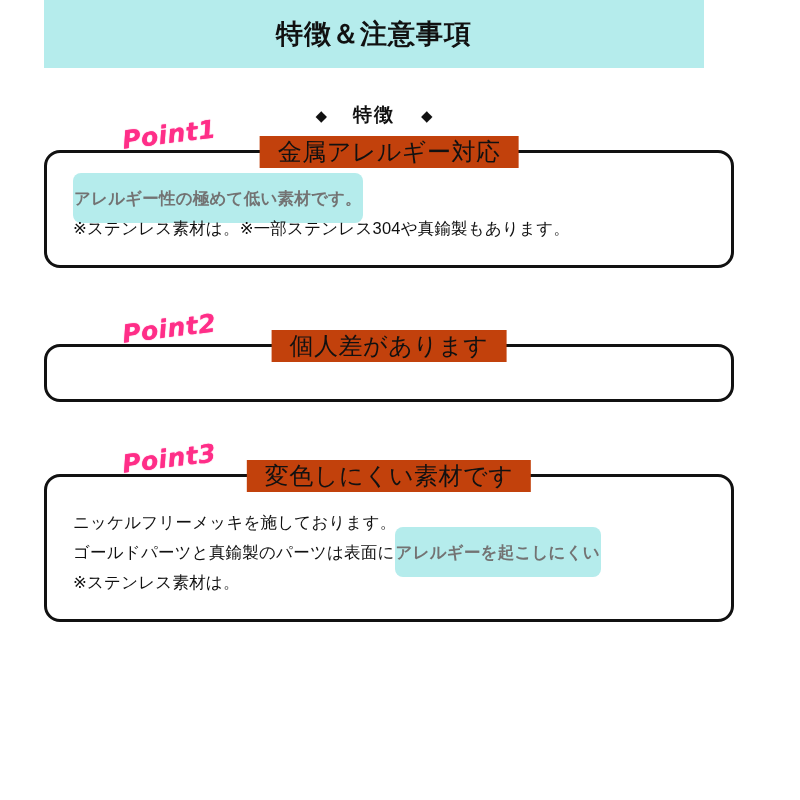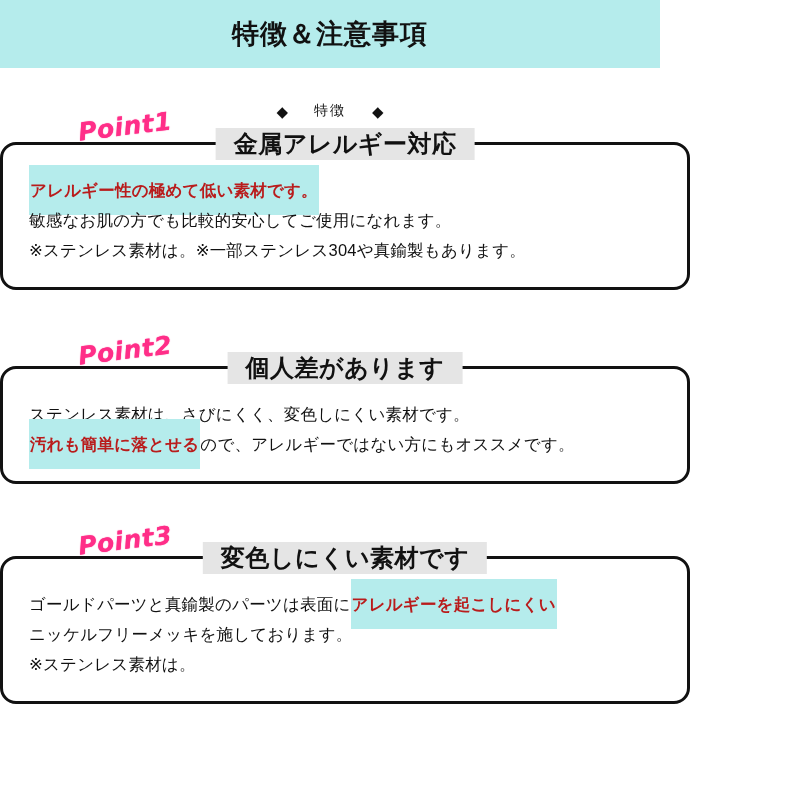--- a/index.html
+++ b/index.html
@@ -12,20 +12,21 @@
     background: #ffffff;
     font-family: "Liberation Sans", "DejaVu Sans", sans-serif;
     color: #111111;
     overflow: hidden;
   }
   .page {
     position: relative;
     width: 660px;
     height: 800px;
     box-sizing: border-box;
+    margin-left: 44px;
   }
 
   
   .header {
     height: 68px;
     background: #b5ecec;
     display: flex;
     align-items: center;
     justify-content: center;
   }
@@ -43,22 +44,22 @@
     align-items: center;
     justify-content: center;
     gap: 26px;
   }
   .diamond {
     font-size: 15px;
     color: #111111;
     line-height: 1;
   }
   .section-label-text {
-    font-size: 14px;
-    font-weight: normal;
+    font-size: 19px;
+    font-weight: bold;
     letter-spacing: 2px;
   }
 
   
   .points {
     margin-top: 16px;
     padding: 0 0 0 0;
   }
   .point-block {
     position: relative;
@@ -91,42 +92,43 @@
     background: #ffffff;
     padding: 30px 26px 22px 26px;
     box-sizing: border-box;
   }
 
   .box-title {
     position: absolute;
     top: -17px;
     left: 50%;
     transform: translateX(-50%);
-    background: #e5e5e5;
+    background: #c2410c;
     padding: 0 18px;
     font-size: 24px;
-    font-weight: bold;
+    font-weight: normal;
     white-space: nowrap;
     letter-spacing: 0.5px;
   }
 
   .box-body {
     font-size: 16.5px;
     line-height: 1.82;
     letter-spacing: 0.2px;
   }
   .box-body .line {
     white-space: nowrap;
   }
 
   mark.hl {
     background: #b5ecec;
-    color: #b91c1c;
+    color: #737373;
     padding: 16px 1px;
     font-weight: bold;
+    border-radius: 8px;
   }
 </style>
 </head>
 <body>
 
 <div class="page">
 
   <div class="header">
     <div class="header-title">特徴＆注意事項</div>
   </div>
@@ -138,43 +140,38 @@
   </div>
 
   <div class="points">
 
     <div class="point-block p1">
       <div class="point-tag">Point1</div>
       <div class="box">
         <div class="box-title">金属アレルギー対応</div>
         <div class="box-body">
           <div class="line"><mark class="hl">アレルギー性の極めて低い素材です。</mark></div>
-          <div class="line"><span>敏感なお肌の方でも比較的安心してご使用になれます。</span></div>
           <div class="line"><span>※ステンレス素材は。※一部ステンレス304や真鍮製もあります。</span></div>
         </div>
       </div>
     </div>
 
     <div class="point-block p2">
       <div class="point-tag">Point2</div>
       <div class="box">
         <div class="box-title">個人差があります</div>
-        <div class="box-body">
-          <div class="line"><span>ステンレス素材は、さびにくく、変色しにくい素材です。</span></div>
-          <div class="line"><mark class="hl">汚れも簡単に落とせる</mark><span>ので、アレルギーではない方にもオススメです。</span></div>
-        </div>
       </div>
     </div>
 
     <div class="point-block p3">
       <div class="point-tag">Point3</div>
       <div class="box">
         <div class="box-title">変色しにくい素材です</div>
         <div class="box-body">
+          <div class="line"><span>ニッケルフリーメッキを施しております。</span></div>
           <div class="line"><span>ゴールドパーツと真鍮製のパーツは表面に</span><mark class="hl">アレルギーを起こしにくい</mark></div>
-          <div class="line"><span>ニッケルフリーメッキを施しております。</span></div>
           <div class="line"><span>※ステンレス素材は。</span></div>
         </div>
       </div>
     </div>
 
   </div>
 </div>
 
 </body></html>

